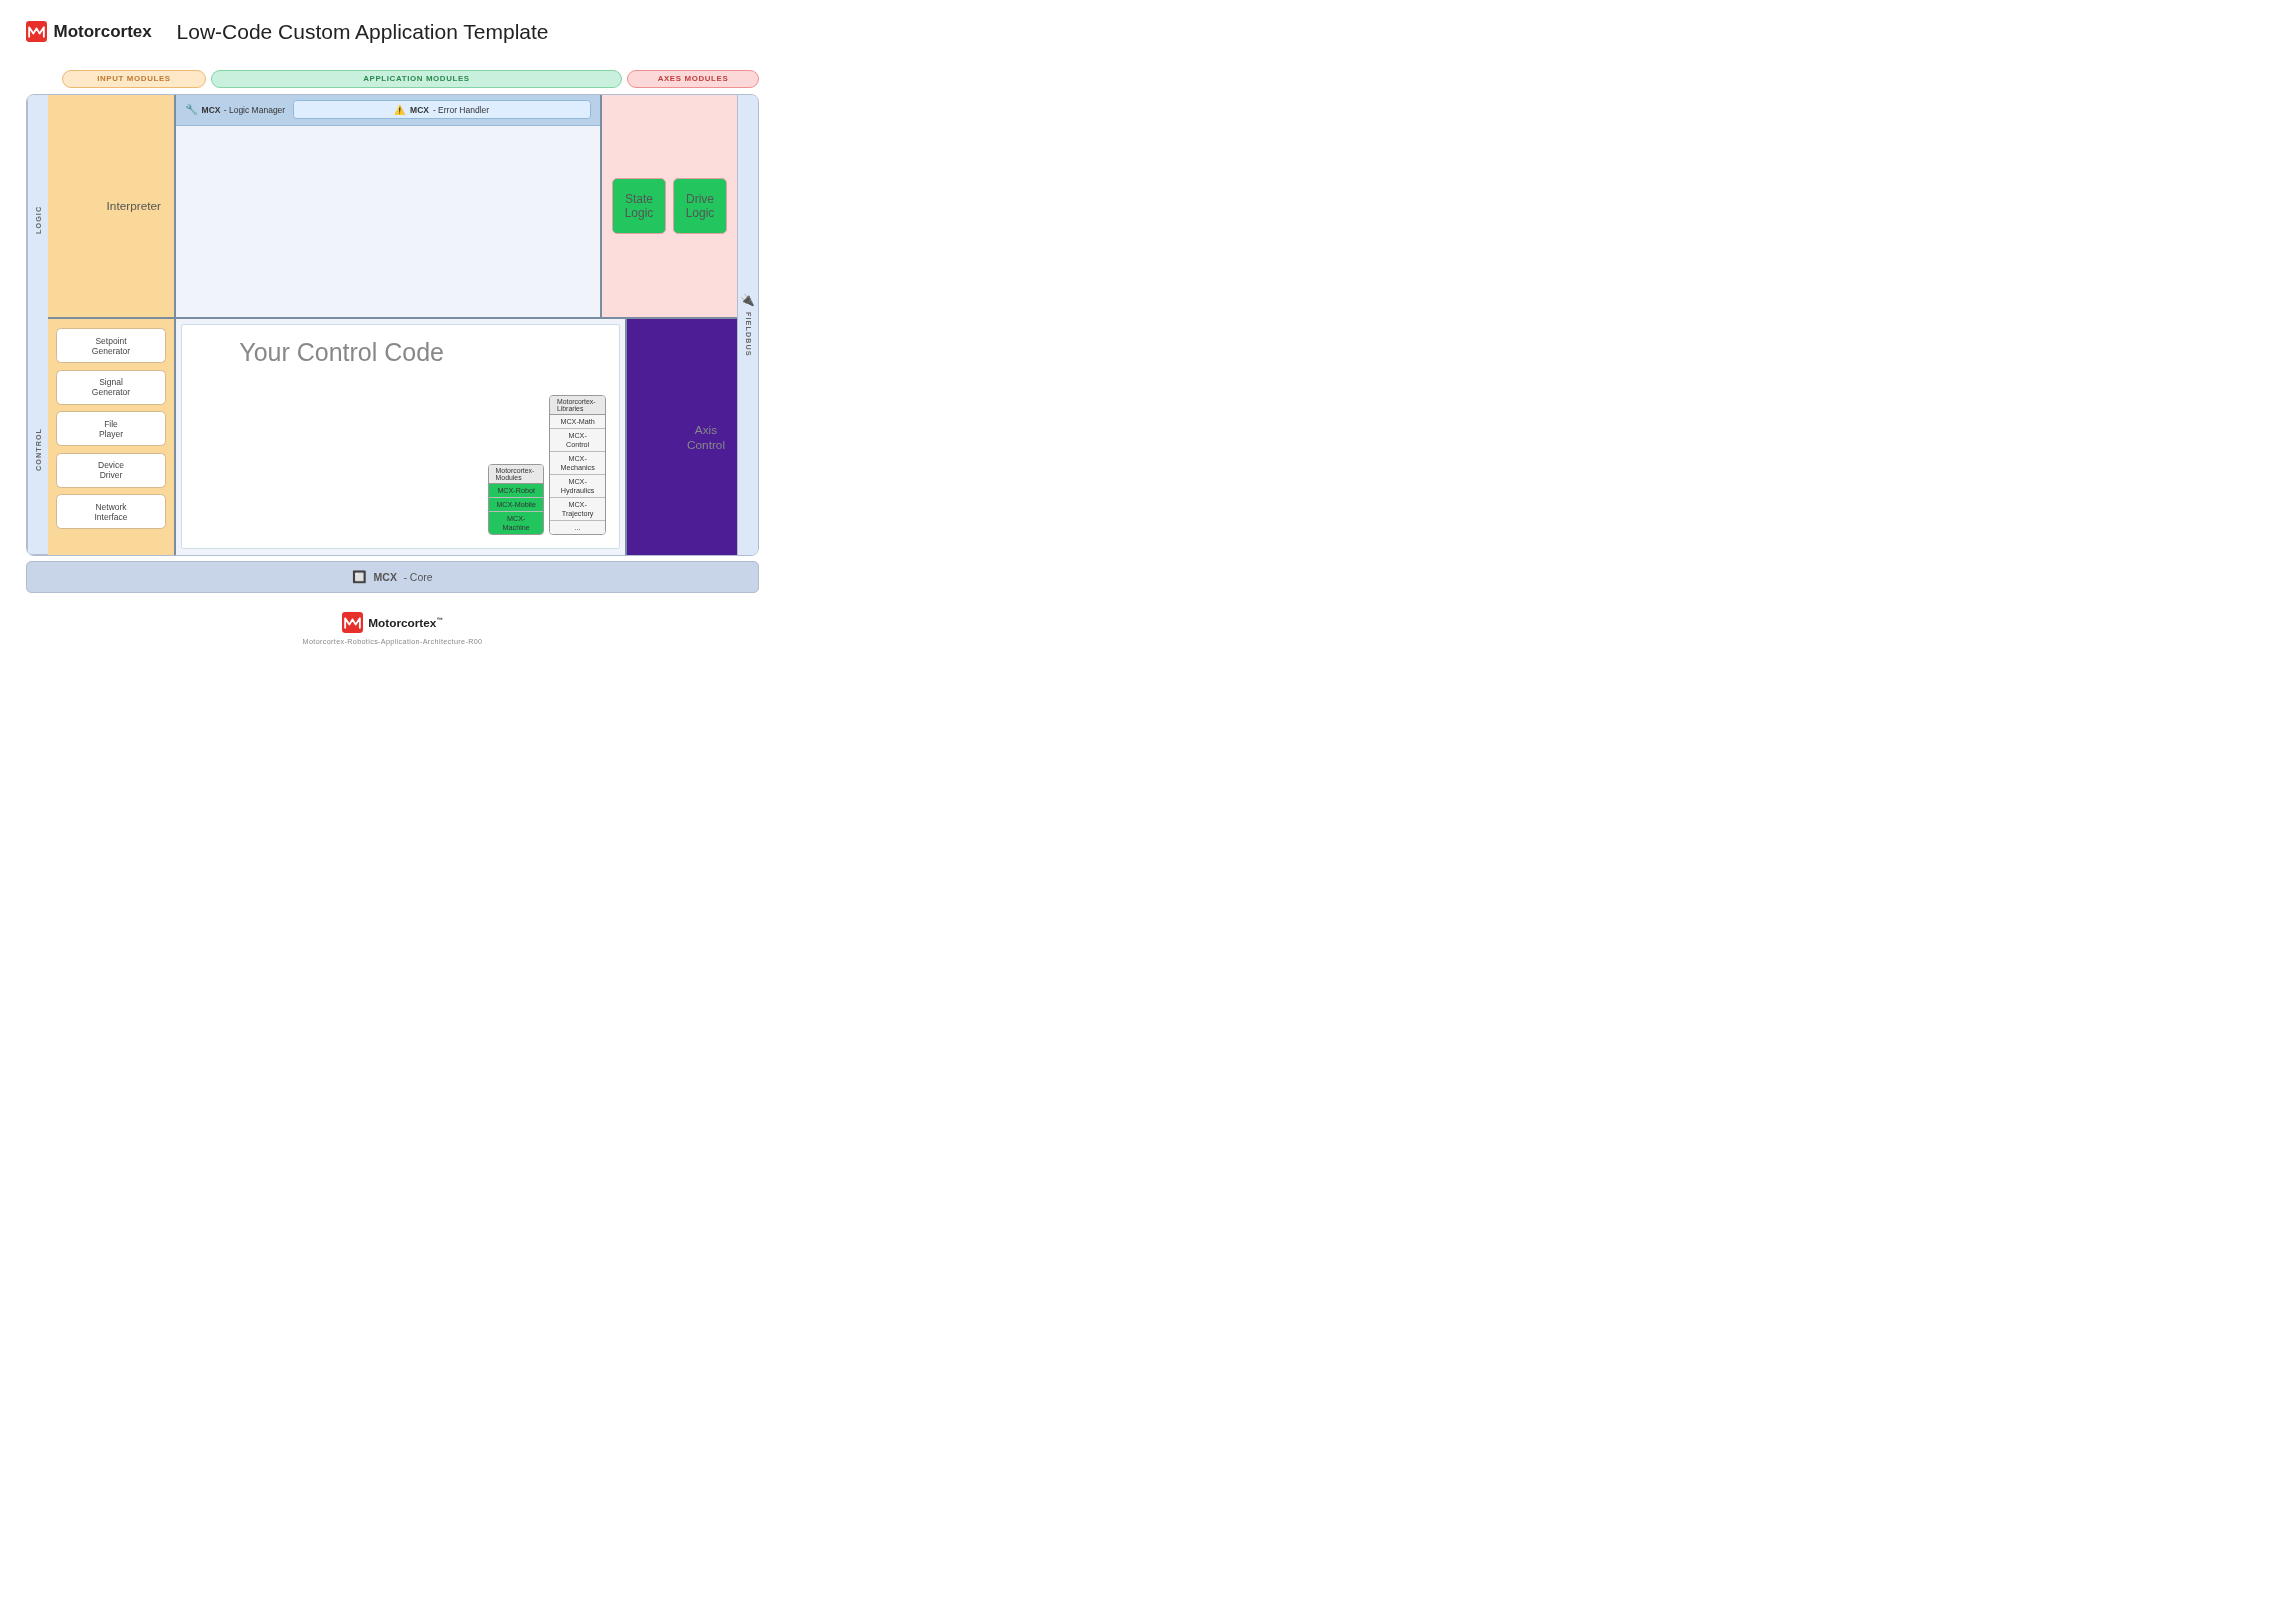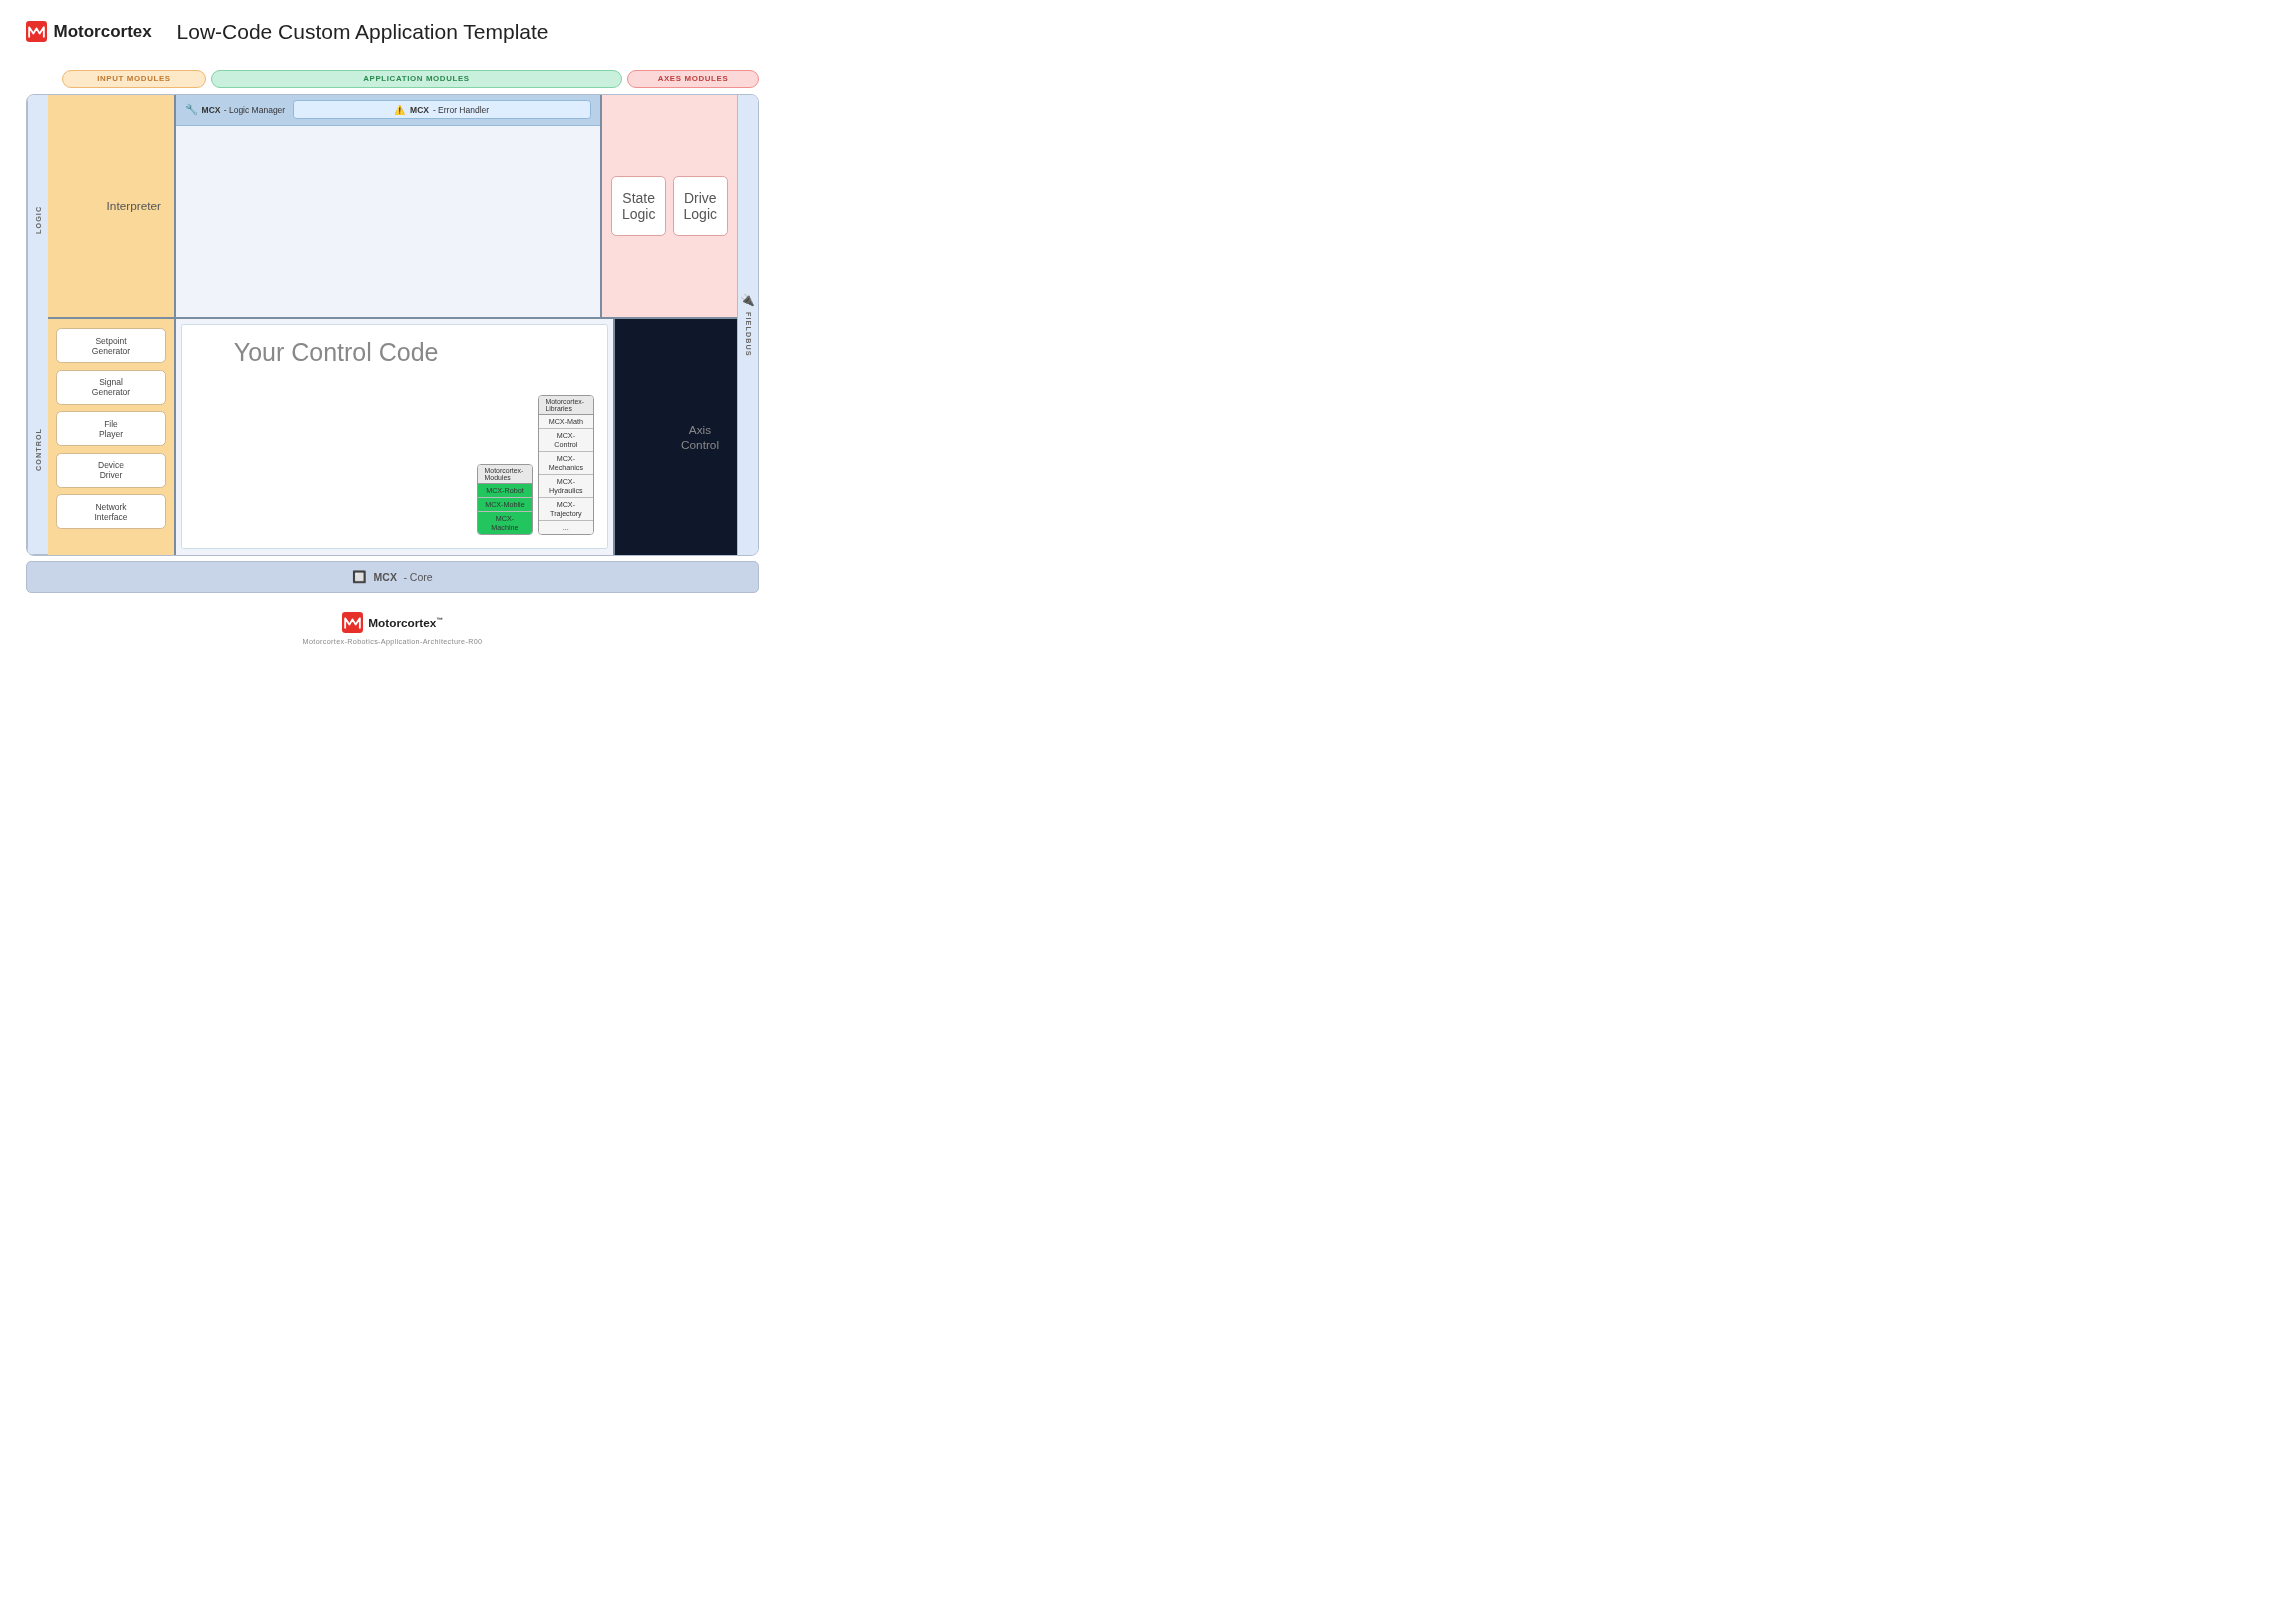--- a/index.html
+++ b/index.html
@@ -159,25 +159,25 @@
     .input-module-box {
       background: #ffffff;
       border: 1px solid #d4b890;
       border-radius: 5.2px;
       padding: 6.5px 7.9px;
       font-size: 8.5px;
       color: #444;
       text-align: center;
     }
     .axes-box {
-      background: #ffffff;
+      background: #22c55e;
       border: 1px solid #e0a0a0;
       border-radius: 5.2px;
       padding: 13px 9.8px;
-      font-size: 14px;
+      font-size: 12px;
       color: #555;
       text-align: center;
       flex: 1;
     }
     .axis-control-box {
       font-size: 13px;
       color: #888;
       text-align: center;
     }
 
@@ -277,22 +277,22 @@
       background: #fddcdc;
       border-left: 2.6px solid #7a8ca0;
       display: flex;
       align-items: center;
       justify-content: center;
       gap: 6.5px;
       padding: 9.8px;
       min-height: 222px;
     }
     .right-panel-control {
-      width: 124px;
-      background: #0f172a;
+      width: 112px;
+      background: #4c1d95;
       border-left: 2.6px solid #7a8ca0;
       display: flex;
       align-items: center;
       justify-content: center;
       min-height: 236px;
       padding-left: 48px;
     }
 
     
     .logic-top-bar {

